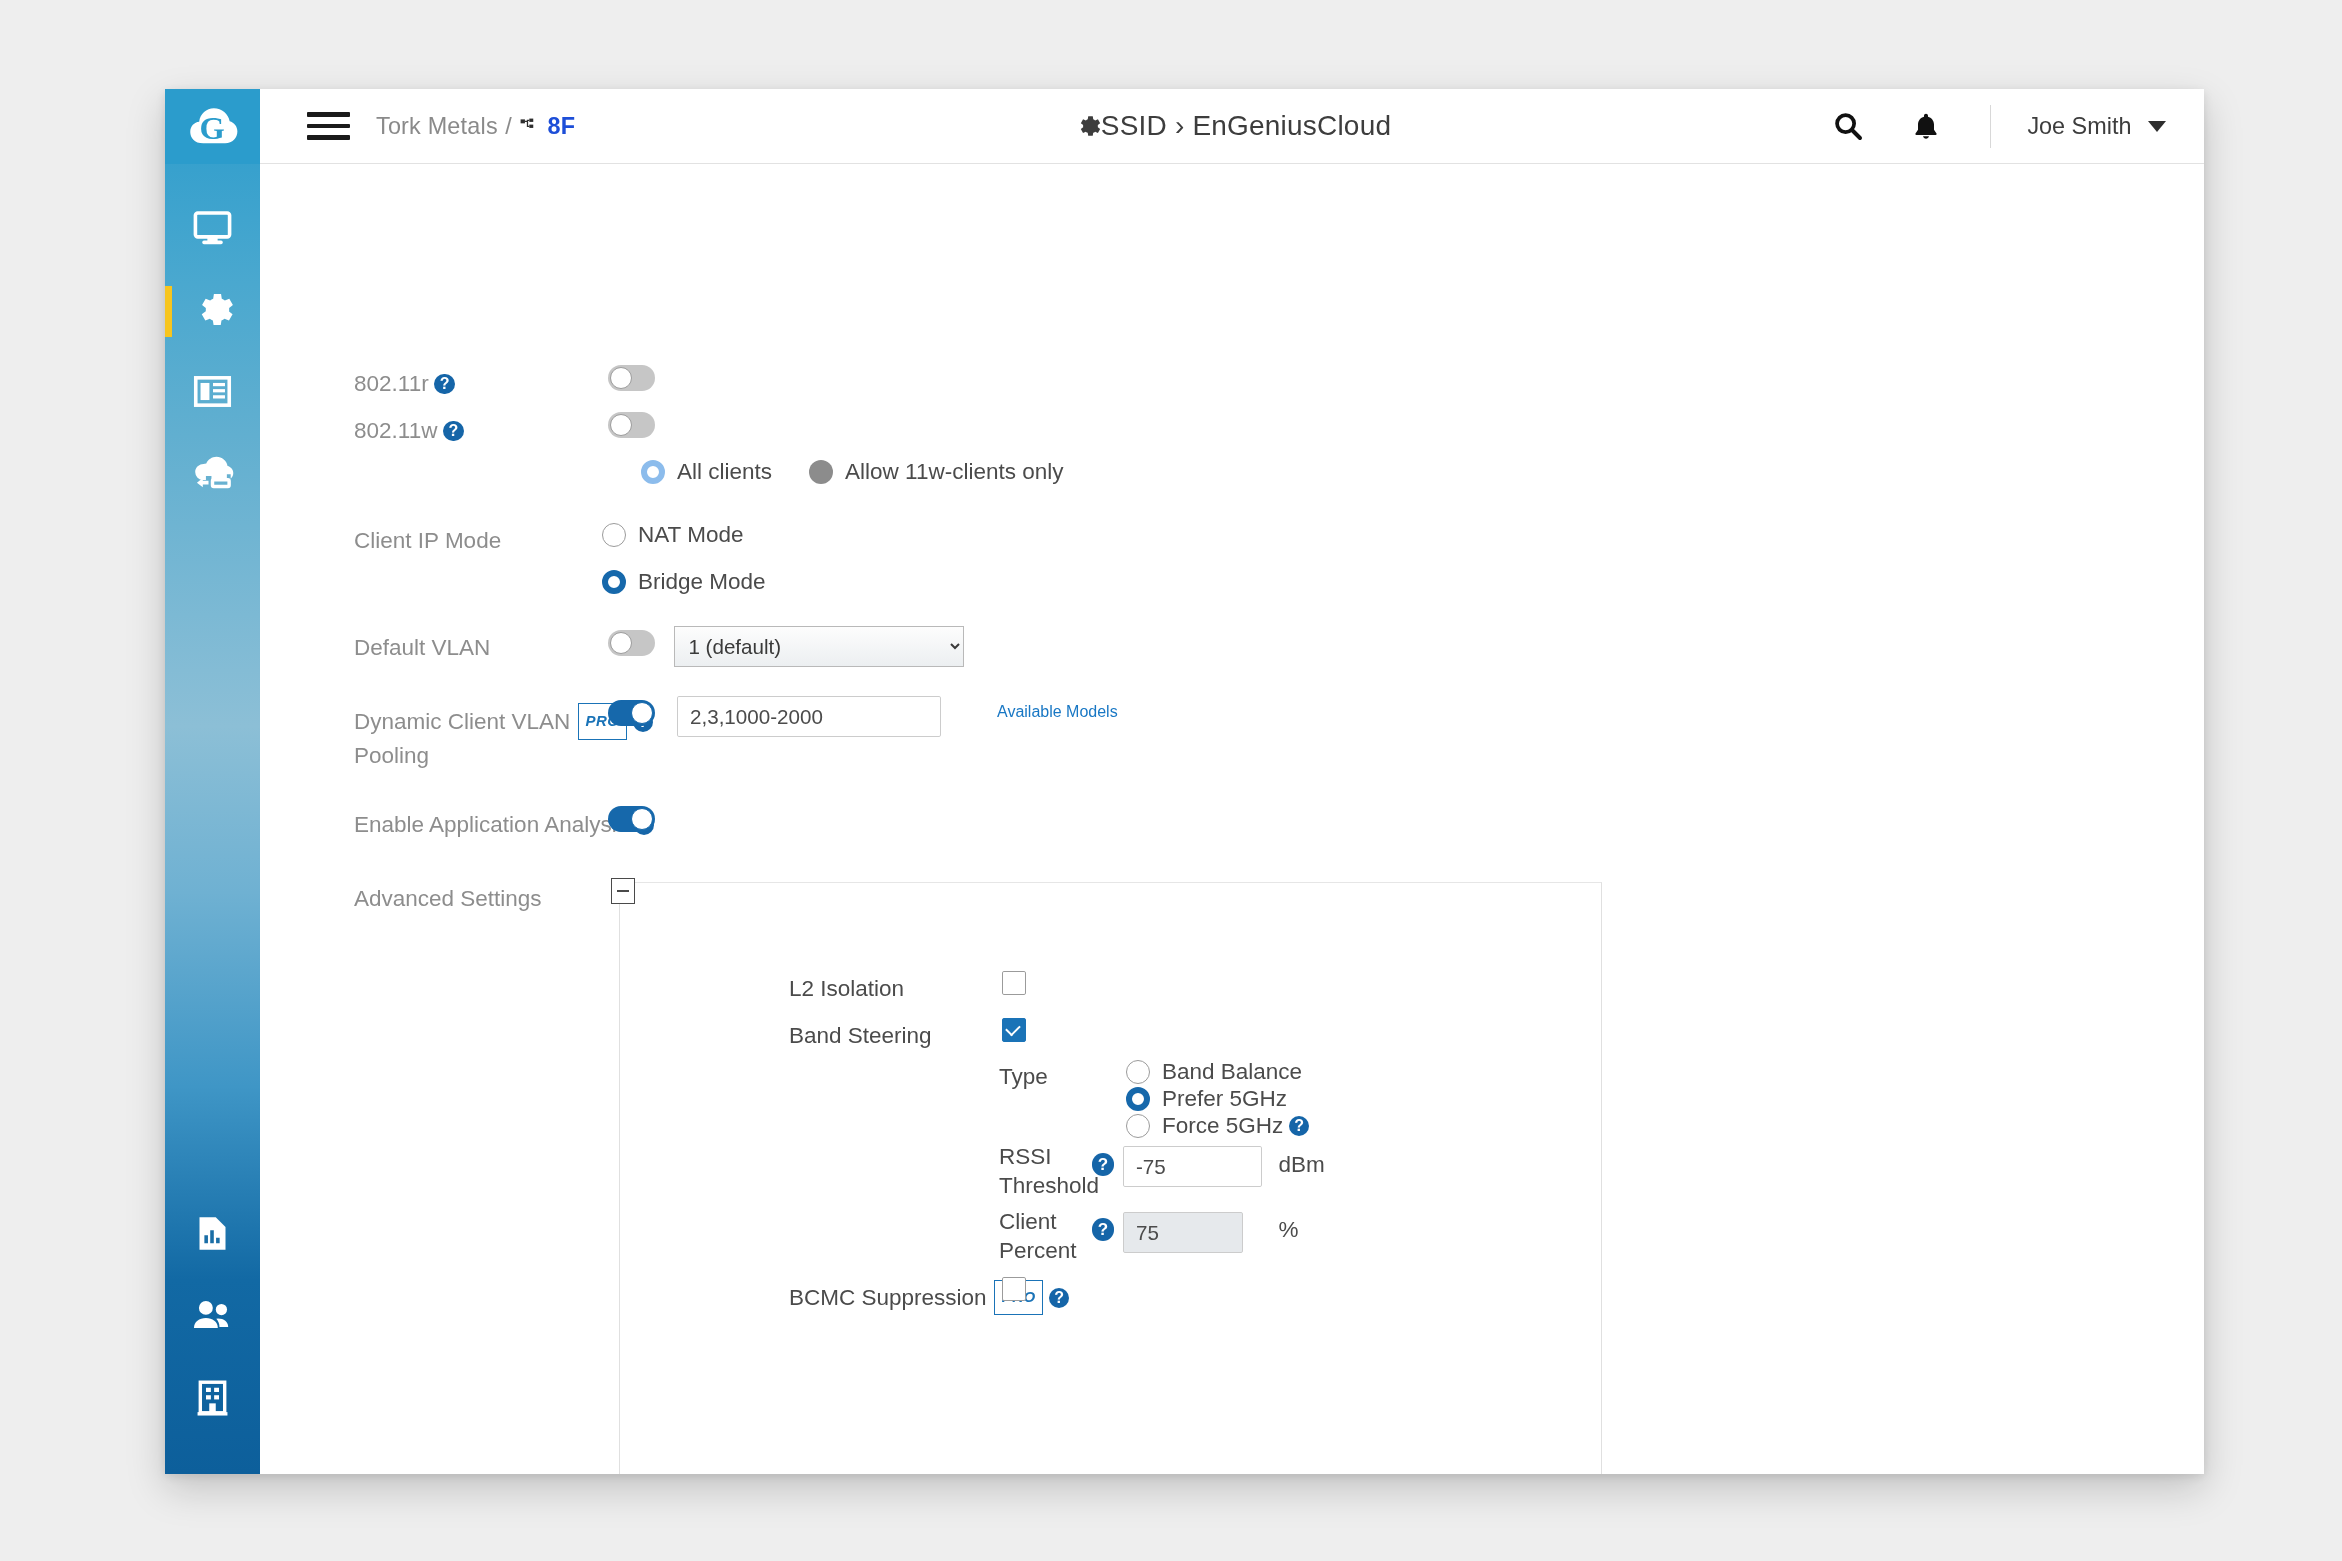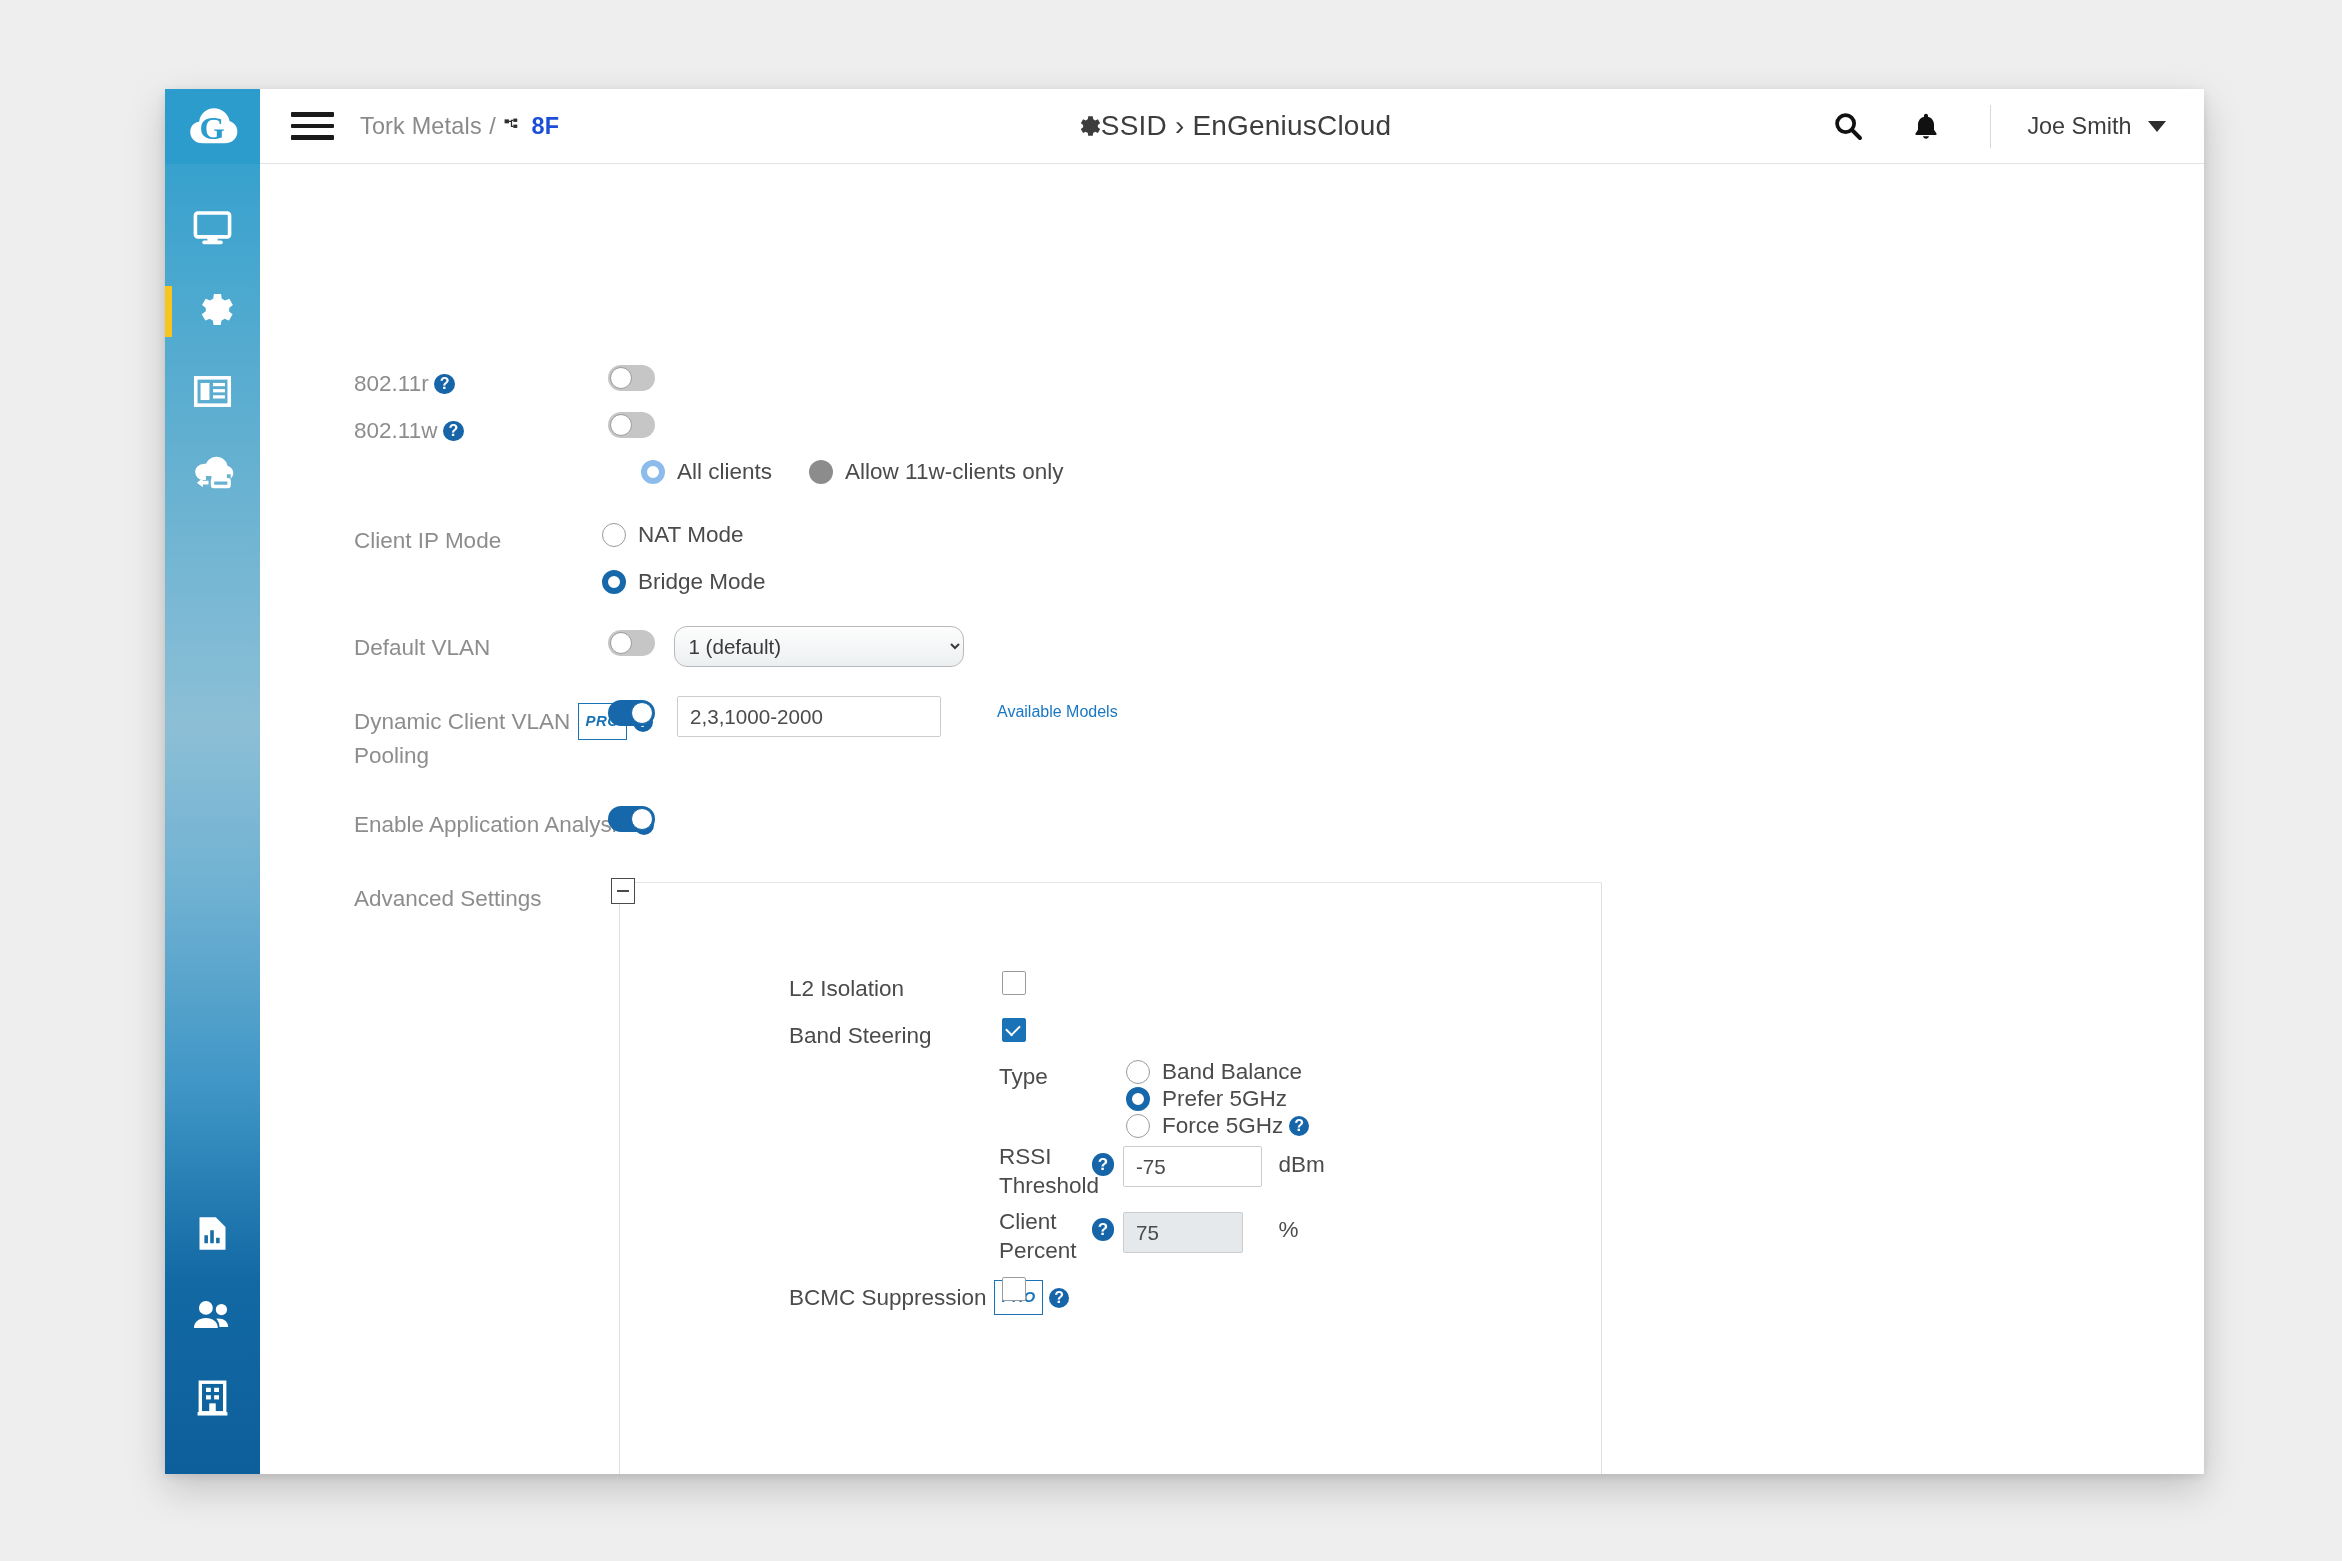--- a/index.html
+++ b/index.html
@@ -58,21 +58,21 @@
   }
   .side-item svg { display: block; }
 
   
   .content { flex: 1; display: flex; flex-direction: column; min-width: 0; background:#fff; }
   .topbar {
     height: 75px; flex: 0 0 75px;
     background: #ffffff;
     border-bottom: 0.9px solid #e2e2e2;
     display: flex; align-items: center;
-    padding: 0 0 0 0;
+    padding: 0 0 0 16px;
     position: relative;
   }
   .hamburger { width: 43px; margin-left: 31px; cursor: pointer; }
   .hamburger span {
     display: block; height: 4.7px; background: #1a1a1a; border-radius: 0.9px;
     margin: 6.6px 0;
   }
   .breadcrumb {
     margin-left: 26px;
     font-size: 23.4px; color: #8a8a8a; letter-spacing: 0.2px;
@@ -167,21 +167,21 @@
   
   .txt {
     border: 0.9px solid #cccccc; background: #fff;
     height: 41px; font-size: 20.6px; color: #4b4b4b;
     padding: 0 12px; border-radius: 1.9px;
     font-family: "Liberation Sans", sans-serif;
   }
   .txt.disabled { background: #e6e9ec; color: #4b4b4b; }
   select.sel {
     height: 41px; width: 290px; font-size: 20.6px; color: #3a3a3a;
-    border: 0.9px solid #b9b9b9; border-radius: 13px;
+    border: 0.9px solid #b9b9b9; border-radius: 0;
     background: linear-gradient(to bottom,#fdfdfd,#eceff1);
     padding: 0 9.4px;
     font-family: "Liberation Sans", sans-serif;
   }
   .unit { font-size: 22.5px; color: #4b4b4b; margin-left: 9.4px; }
   .link { font-size: 16px; color: #1877c4; cursor: pointer; }
 
   
   .adv-panel {
     position: absolute;

